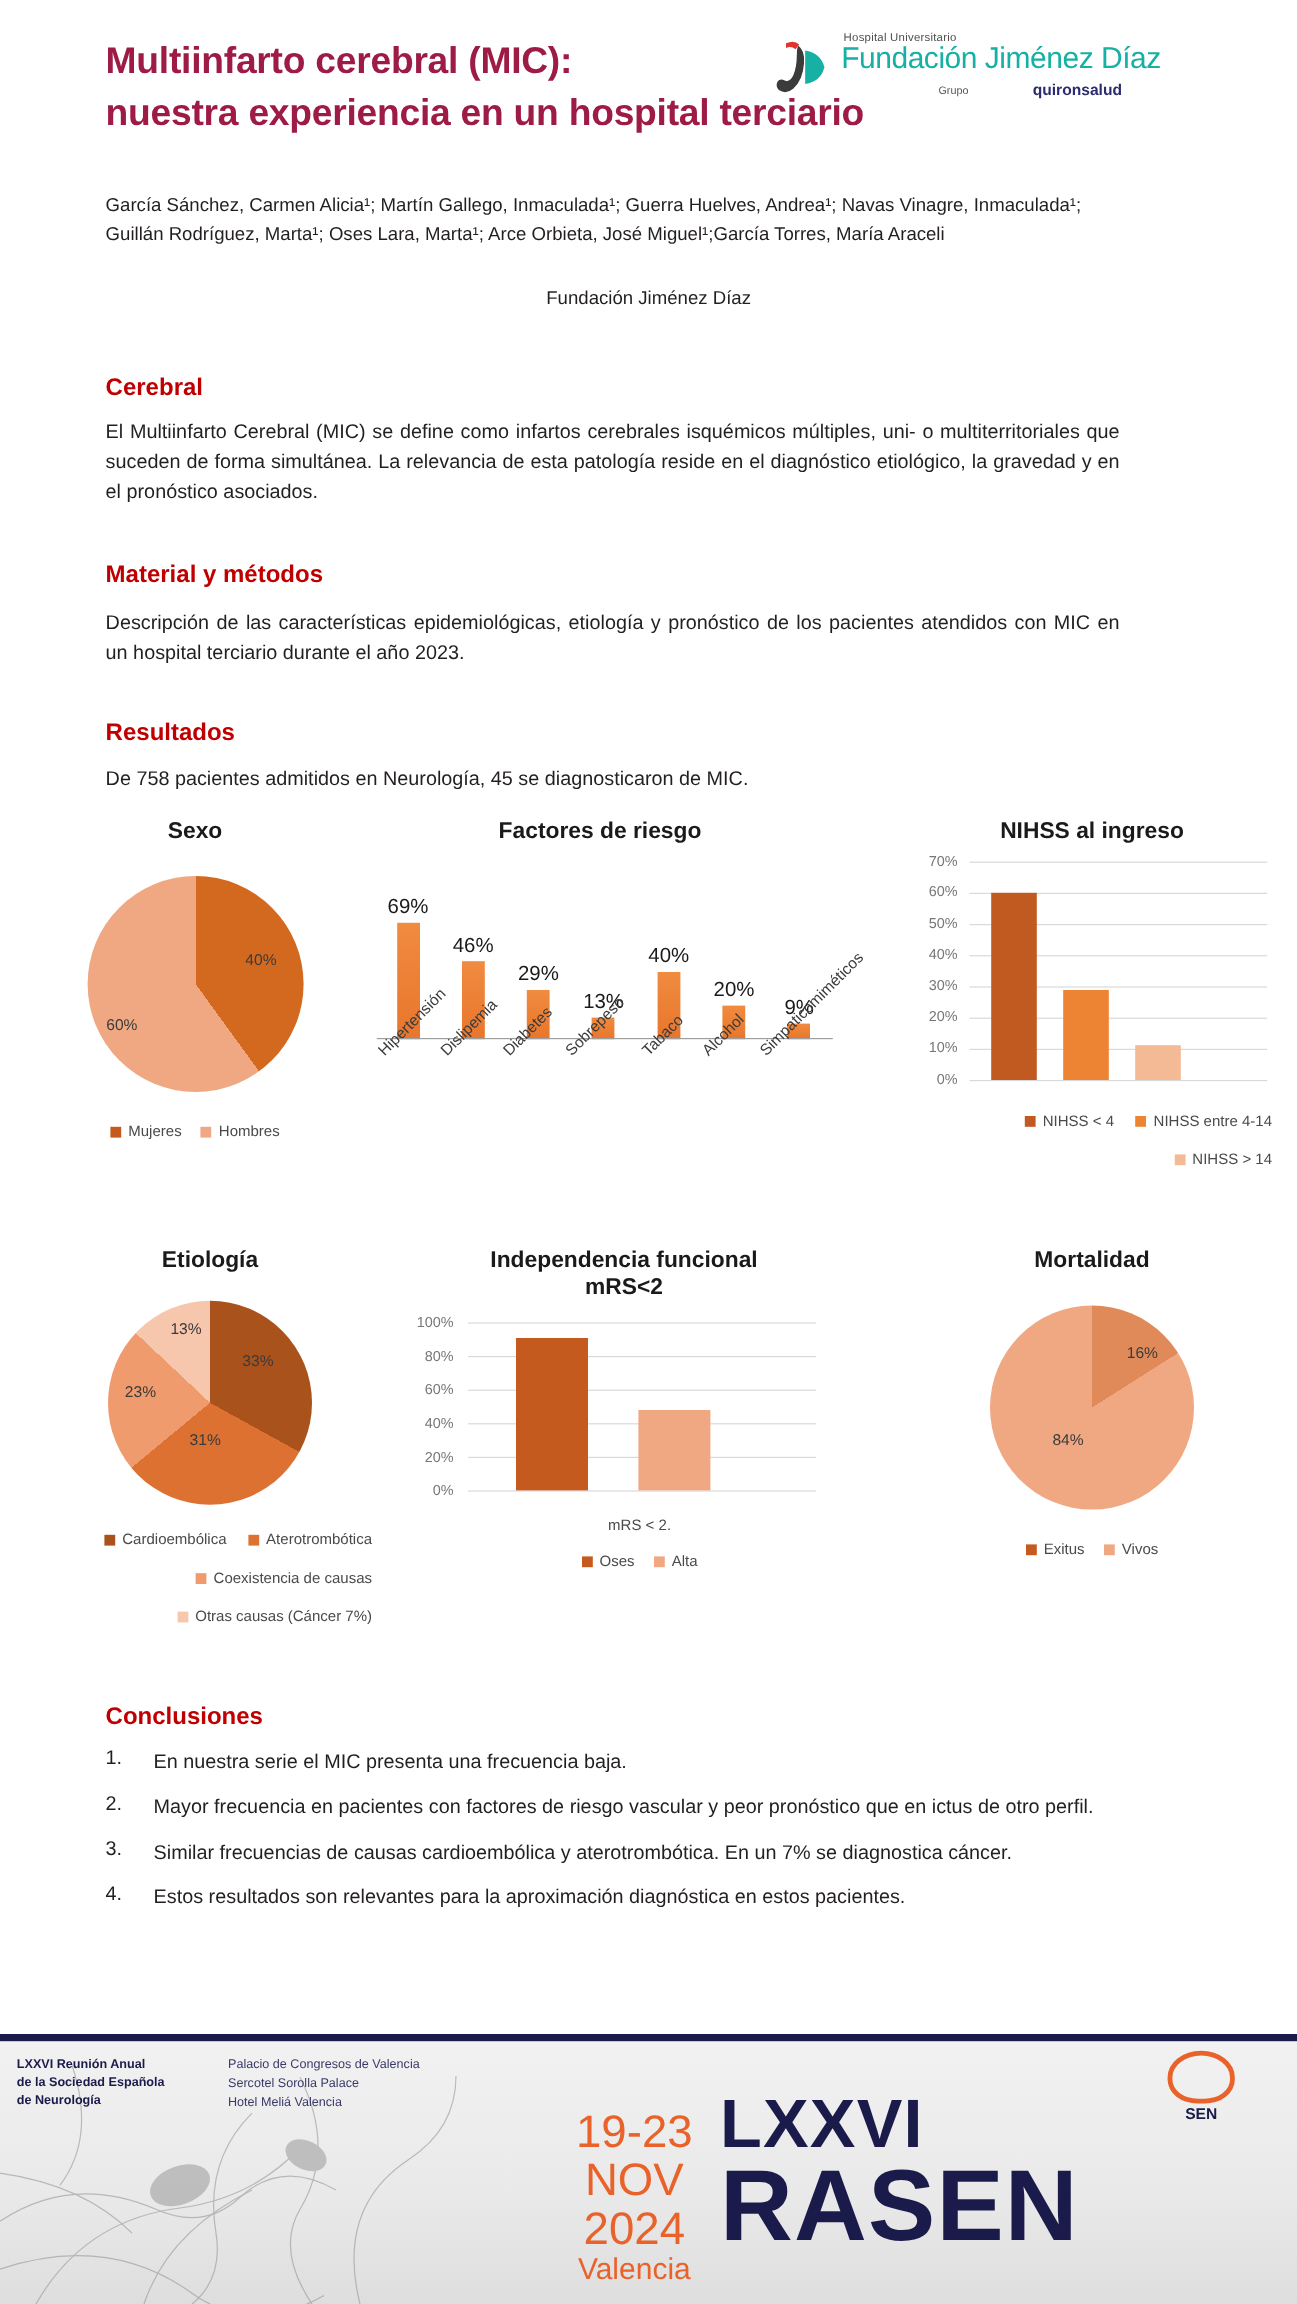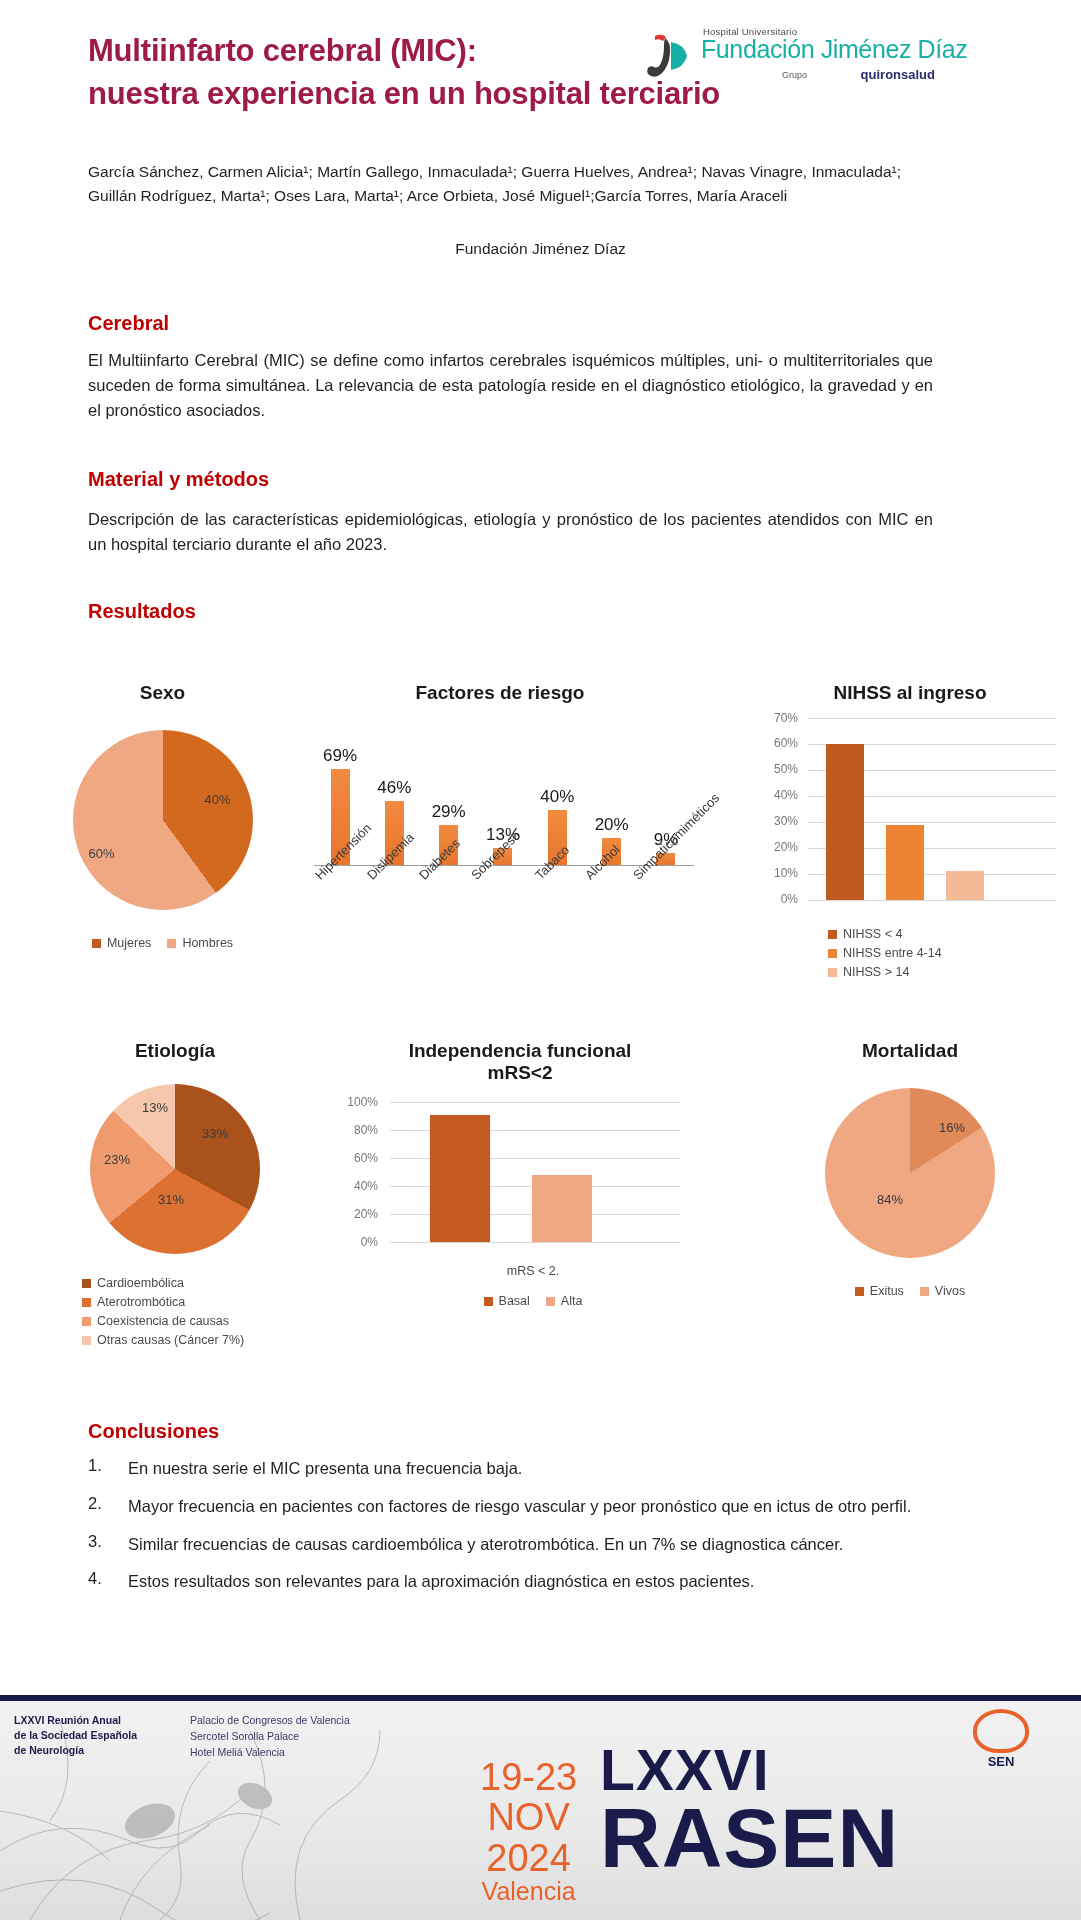--- a/index.html
+++ b/index.html
@@ -47,21 +47,21 @@
     position:absolute; font-size:16.5px; line-height:1.52; color:#231f20;
     text-align:justify; font-family:"Liberation Sans", sans-serif;
   }
 
   
   .chart-title {
     text-align:center; font-weight:bold; font-size:19px; color:#1a1a1a;
     font-family:"Liberation Sans", sans-serif;
   }
   .legend { display:flex; justify-content:center; gap:16px; flex-wrap:wrap; }
-  .legend.col { flex-direction:column; align-items:flex-start; gap:5px; }
+  .legend.col { flex-direction:row; align-items:flex-start; gap:18px;justify-content:flex-end; }
   .lg-item { display:flex; align-items:center; gap:6px; font-size:12.5px; color:#4a4a4a; white-space:nowrap;}
   .lg-sw { width:9px; height:9px; display:inline-block; }
 
   
   .pie { border-radius:50%; position:relative; }
   .pie-lab { position:absolute; font-size:13px; color:#3b3b3b; }
 
   
   .axis-lab { font-size:12px; color:#777; text-align:right; }
   .gridline { position:absolute; left:0; right:0; height:1px; background:#d9d9d9; }
@@ -116,20 +116,21 @@
   <div class="authors">García Sánchez, Carmen Alicia¹; Martín Gallego, Inmaculada¹; Guerra Huelves, Andrea¹; Navas Vinagre, Inmaculada¹; Guillán Rodríguez, Marta¹; Oses Lara, Marta¹; Arce Orbieta, José Miguel¹;García Torres, María Araceli</div>
   <div class="affil">Fundación Jiménez Díaz</div>
 
   <div class="sec-h" style="left:88px; top:312px;">Cerebral</div>
   <div class="body-p" style="left:88px; top:348px; width:845px;">El Multiinfarto Cerebral (MIC) se define como infartos cerebrales isquémicos múltiples, uni- o multiterritoriales que suceden de forma simultánea. La relevancia de esta patología reside en el diagnóstico etiológico, la gravedad y en el pronóstico asociados.</div>
 
   <div class="sec-h" style="left:88px; top:468px;">Material y métodos</div>
   <div class="body-p" style="left:88px; top:507px; width:845px;">Descripción de las características epidemiológicas, etiología y pronóstico de los pacientes atendidos con MIC en un hospital terciario durante el año 2023.</div>
 
   <div class="sec-h" style="left:88px; top:600px;">Resultados</div>
+  <div class="body-p" style="left:88px; top:637px; width:845px;">De 758 pacientes admitidos en Neurología, 45 se diagnosticaron de MIC.</div>
 
   <div style="position:absolute; left:30px; top:682px; width:265px;">
     <div class="chart-title">Sexo</div>
     <div style="position:relative;width:180px;height:180px;margin:26px auto 0;">
       <div class="pie" style="width:180px;height:180px;background:conic-gradient(#d2691e 0deg 144deg, #f0a882 144deg 360deg);"></div>
       <div class="pie-lab" style="right:22px; top:62px;">40%</div>
       <div class="pie-lab" style="left:16px; top:116px;">60%</div>
     </div>
     <div class="legend" style="margin-top:26px;">
       <span class="lg-item">
@@ -304,21 +305,21 @@
           <div style="width:60px;height:67px;background:#f0a882;"></div>
         </div>
       </div>
     </div>
 
     <div style="text-align:center; font-size:12.5px; color:#4a4a4a; margin-top:2px; padding-left:26px;">mRS &lt; 2.</div>
 
     <div class="legend" style="margin-top:16px; padding-left:26px;">
       <span class="lg-item">
         <i class="lg-sw" style="background:#c55a1e;"></i>
-        <span>Basal</span>
+        <span>Oses</span>
       </span>
       <span class="lg-item">
         <i class="lg-sw" style="background:#f0a882;"></i>
         <span>Alta</span>
       </span>
     </div>
   </div>
 
   <div style="position:absolute; left:775px; top:1040px; width:270px;">
     <div class="chart-title">Mortalidad</div>

